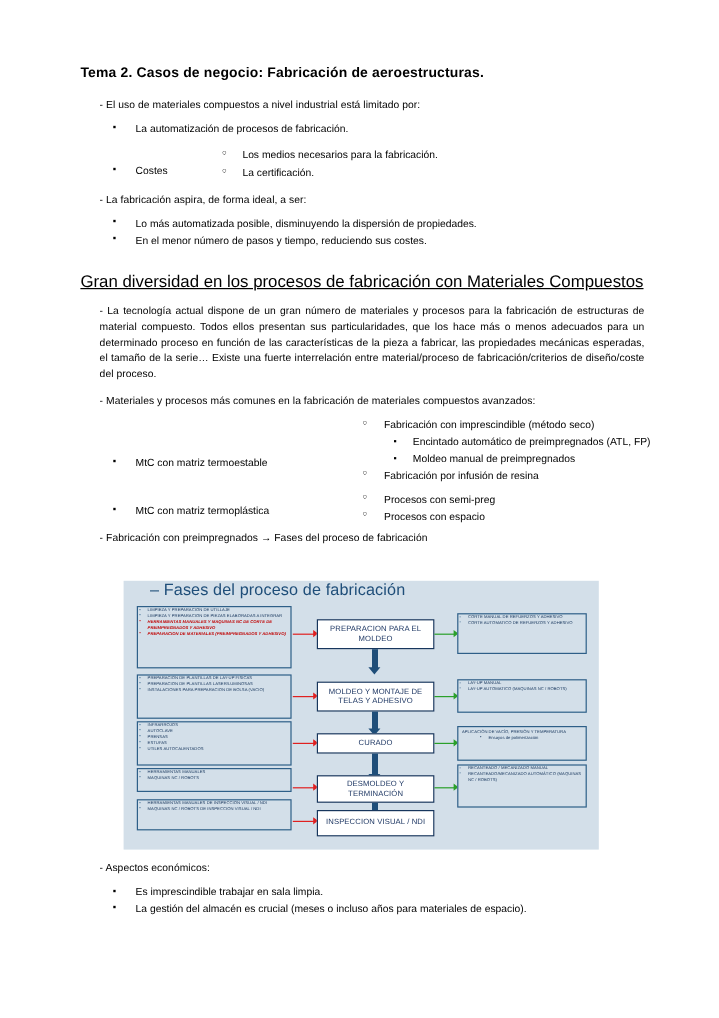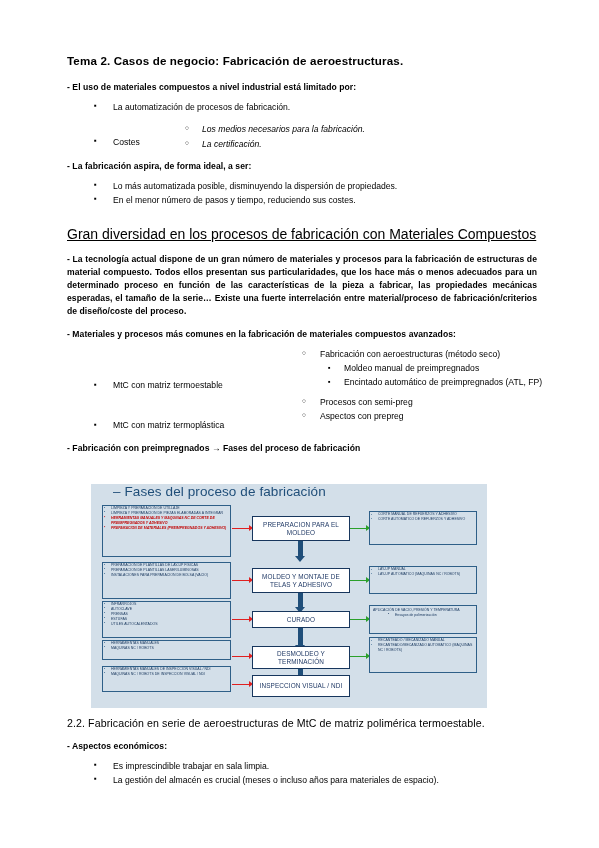--- a/index.html
+++ b/index.html
@@ -36,24 +36,23 @@
   }
   h2.sec-title {
     font-size: 10.6px;
     font-weight: normal;
     margin: 0 0 11px 0;
     letter-spacing: 0.1px;
     line-height: 1.2;
   }
   p.para {
     font-size: 8.6px;
-    margin: 0 0 7px 0;
+    margin: 0 0 7px 16px;
     line-height: 1.52;
     letter-spacing: 0.05px;
-    font-weight: bold;
   }
   p.para.justify {
     text-align: justify;
   }
   p.underlined {
     font-size: 14px;
     margin: 0 0 8px 0;
     text-decoration: underline;
     line-height: 1.5;
   }
@@ -97,21 +96,20 @@
   .costes-items {
     list-style: none;
     margin: 0;
     padding: 0;
   }
   .costes-items > li {
     font-size: 8.6px;
     line-height: 1.73;
     position: relative;
     padding-left: 135px;
-    font-style: italic;
   }
   .costes-items > li::before {
     content: "\25CB";
     position: absolute;
     left: 118px;
     top: 0.5px;
     font-size: 6.5px;
   }
   
   .mat-block {
@@ -170,21 +168,21 @@
     position: absolute;
     left: 26px;
     top: 0px;
     font-size: 7.5px;
   }
   .mat-right .gap-sm { height: 6px; }
 
   
   .diagram {
     position: absolute;
-    left: 91px;
+    left: 103px;
     top: 484px;
     width: 396px;
     height: 224px;
     background: #d3dfe9;
     box-sizing: border-box;
   }
   .diagram-title {
     position: absolute;
     left: 22px;
     top: 0px;
@@ -335,26 +333,27 @@
     <div style="height:3px"></div>
 
     <p class="para">- Materiales y procesos más comunes en la fabricación de materiales compuestos avanzados:</p>
 
     <div class="mat-block">
       <div class="mat-left">
         <div class="mat-item m1">MtC con matriz termoestable</div>
         <div class="mat-item m2">MtC con matriz termoplástica</div>
       </div>
       <div class="mat-right">
-        <div class="o-row">Fabricación con aeroestructuras (método seco)</div>
+        <div class="o-row">Fabricación con imprescindible (método seco)</div>
+        <div class="sq-row">Encintado automático de preimpregnados (ATL, FP)</div>
         <div class="sq-row">Moldeo manual de preimpregnados</div>
-        <div class="sq-row">Encintado automático de preimpregnados (ATL, FP)</div>
+        <div class="o-row">Fabricación por infusión de resina</div>
         <div class="gap-sm"></div>
         <div class="o-row">Procesos con semi-preg</div>
-        <div class="o-row">Aspectos con prepreg</div>
+        <div class="o-row">Procesos con espacio</div>
       </div>
     </div>
 
     <p class="para">- Fabricación con preimpregnados → Fases del proceso de fabricación</p>
 
   </div>
 
   <div class="diagram">
 
     <div class="diagram-title">– Fases del proceso de fabricación</div>
@@ -462,21 +461,20 @@
     <div class="arrow-h red" style="left:141px; top:200px; width:18px;"></div>
     <div class="arrow-head red" style="left:158px; top:197px;"></div>
 
     <div class="dg-box center" style="left:161px; top:191px; width:98px; height:22px;">
       <span>INSPECCION VISUAL / NDI</span>
     </div>
 
   </div>
 
   <div class="content" style="top:717px;">
-    <h2 class="sec-title" style="margin-bottom:10px;">2.2. Fabricación en serie de aeroestructuras de MtC de matriz polimérica termoestable.</h2>
     <p class="para">- Aspectos económicos:</p>
     <ul class="lvl1">
       <li>Es imprescindible trabajar en sala limpia.</li>
       <li>La gestión del almacén es crucial (meses o incluso años para materiales de espacio).</li>
     </ul>
   </div>
 
 </div>
 
 </body></html>

